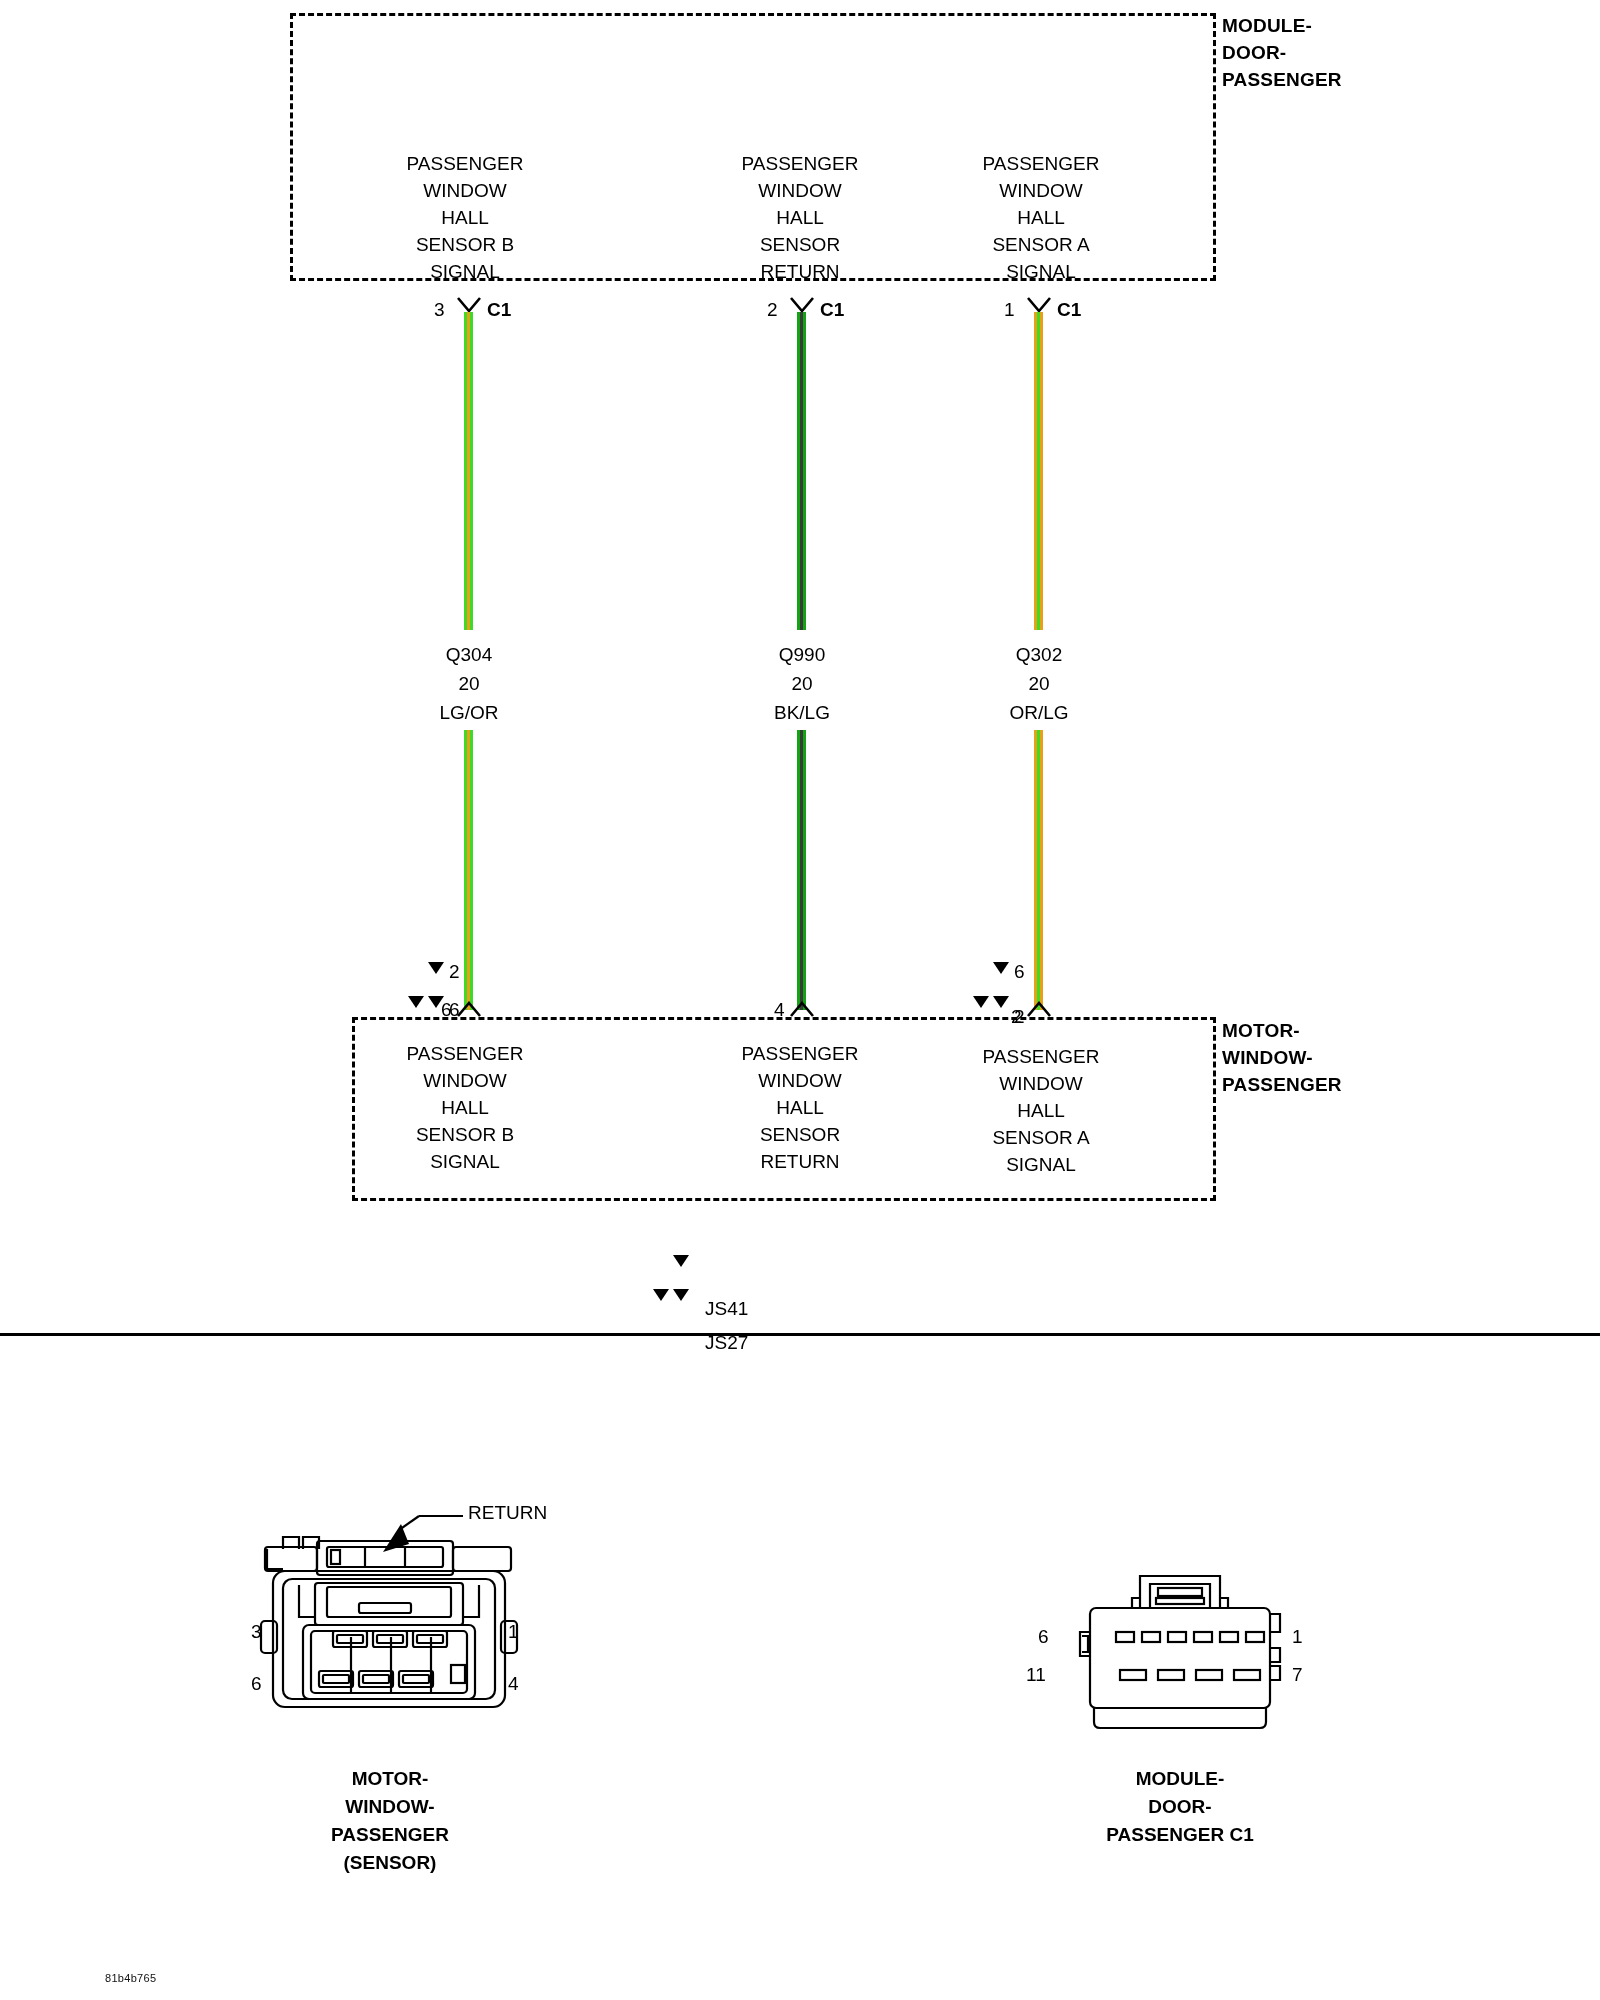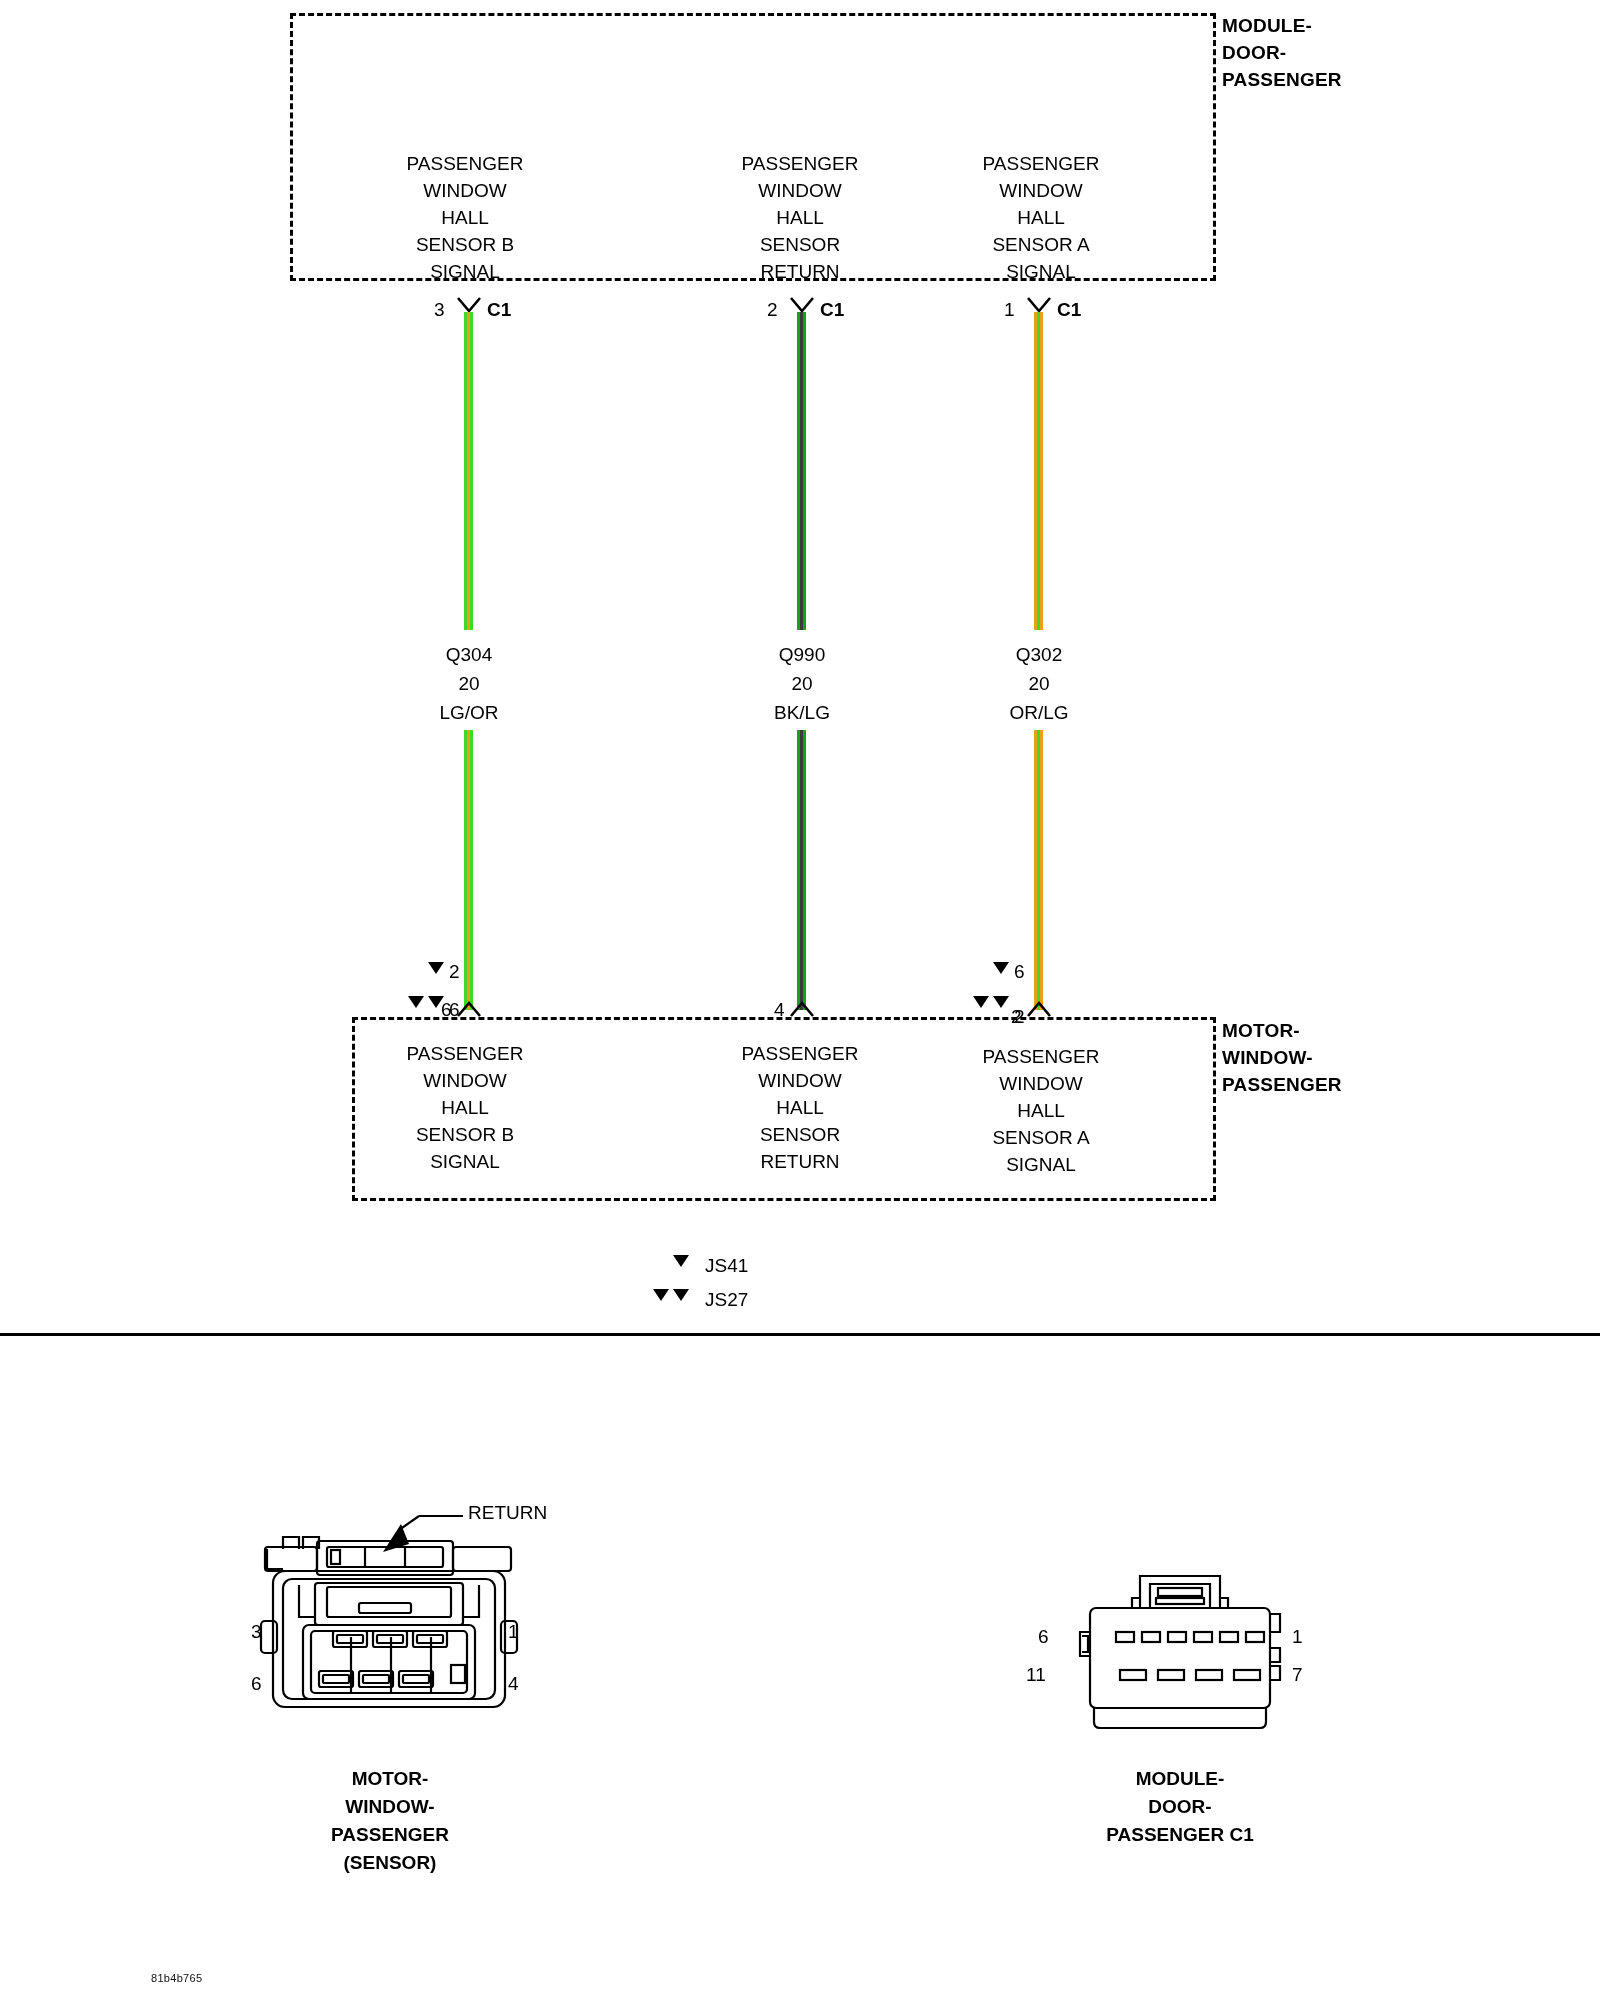--- a/index.html
+++ b/index.html
@@ -31,32 +31,32 @@
   .wire-id{position:absolute;text-align:center;font-size:19px;line-height:29px;
            white-space:nowrap;}
 
   .pinnum{position:absolute;font-size:19px;line-height:19px;white-space:nowrap;}
   .cid{position:absolute;font-size:19px;font-weight:bold;line-height:19px;}
 
   
   .tri{position:absolute;width:0;height:0;border-left:8px solid transparent;
        border-right:8px solid transparent;border-top:12px solid #000;}
 
-  .legend-row{position:absolute;font-size:19px;line-height:19px;white-space:nowrap;}
+  .legend-row{position:absolute;font-size:19px;line-height:19px;white-space:nowrap;margin-top:43px;}
 
   .hrule{position:absolute;left:0;width:1600px;height:3px;background:#000;}
 
   
   .cap{position:absolute;text-align:center;font-weight:bold;font-size:19px;
        line-height:28px;white-space:nowrap;}
   .cnum{position:absolute;font-size:19px;line-height:19px;}
   .callout{position:absolute;font-size:19px;line-height:19px;white-space:nowrap;}
 
   .wmark{position:absolute;font-size:11px;color:#111;letter-spacing:.3px;
-         font-family:"Liberation Sans",sans-serif;margin-left:46px;}
+         font-family:"Liberation Sans",sans-serif;}
 </style>
 </head>
 <body>
 
 <div class="stage">
 
   <div class="dashbox" style="left:290px;top:13px;width:920px;height:262px;"></div>
 
   <div class="blk-label" style="left:1222px;top:12px;">
     <div>MODULE-</div>

